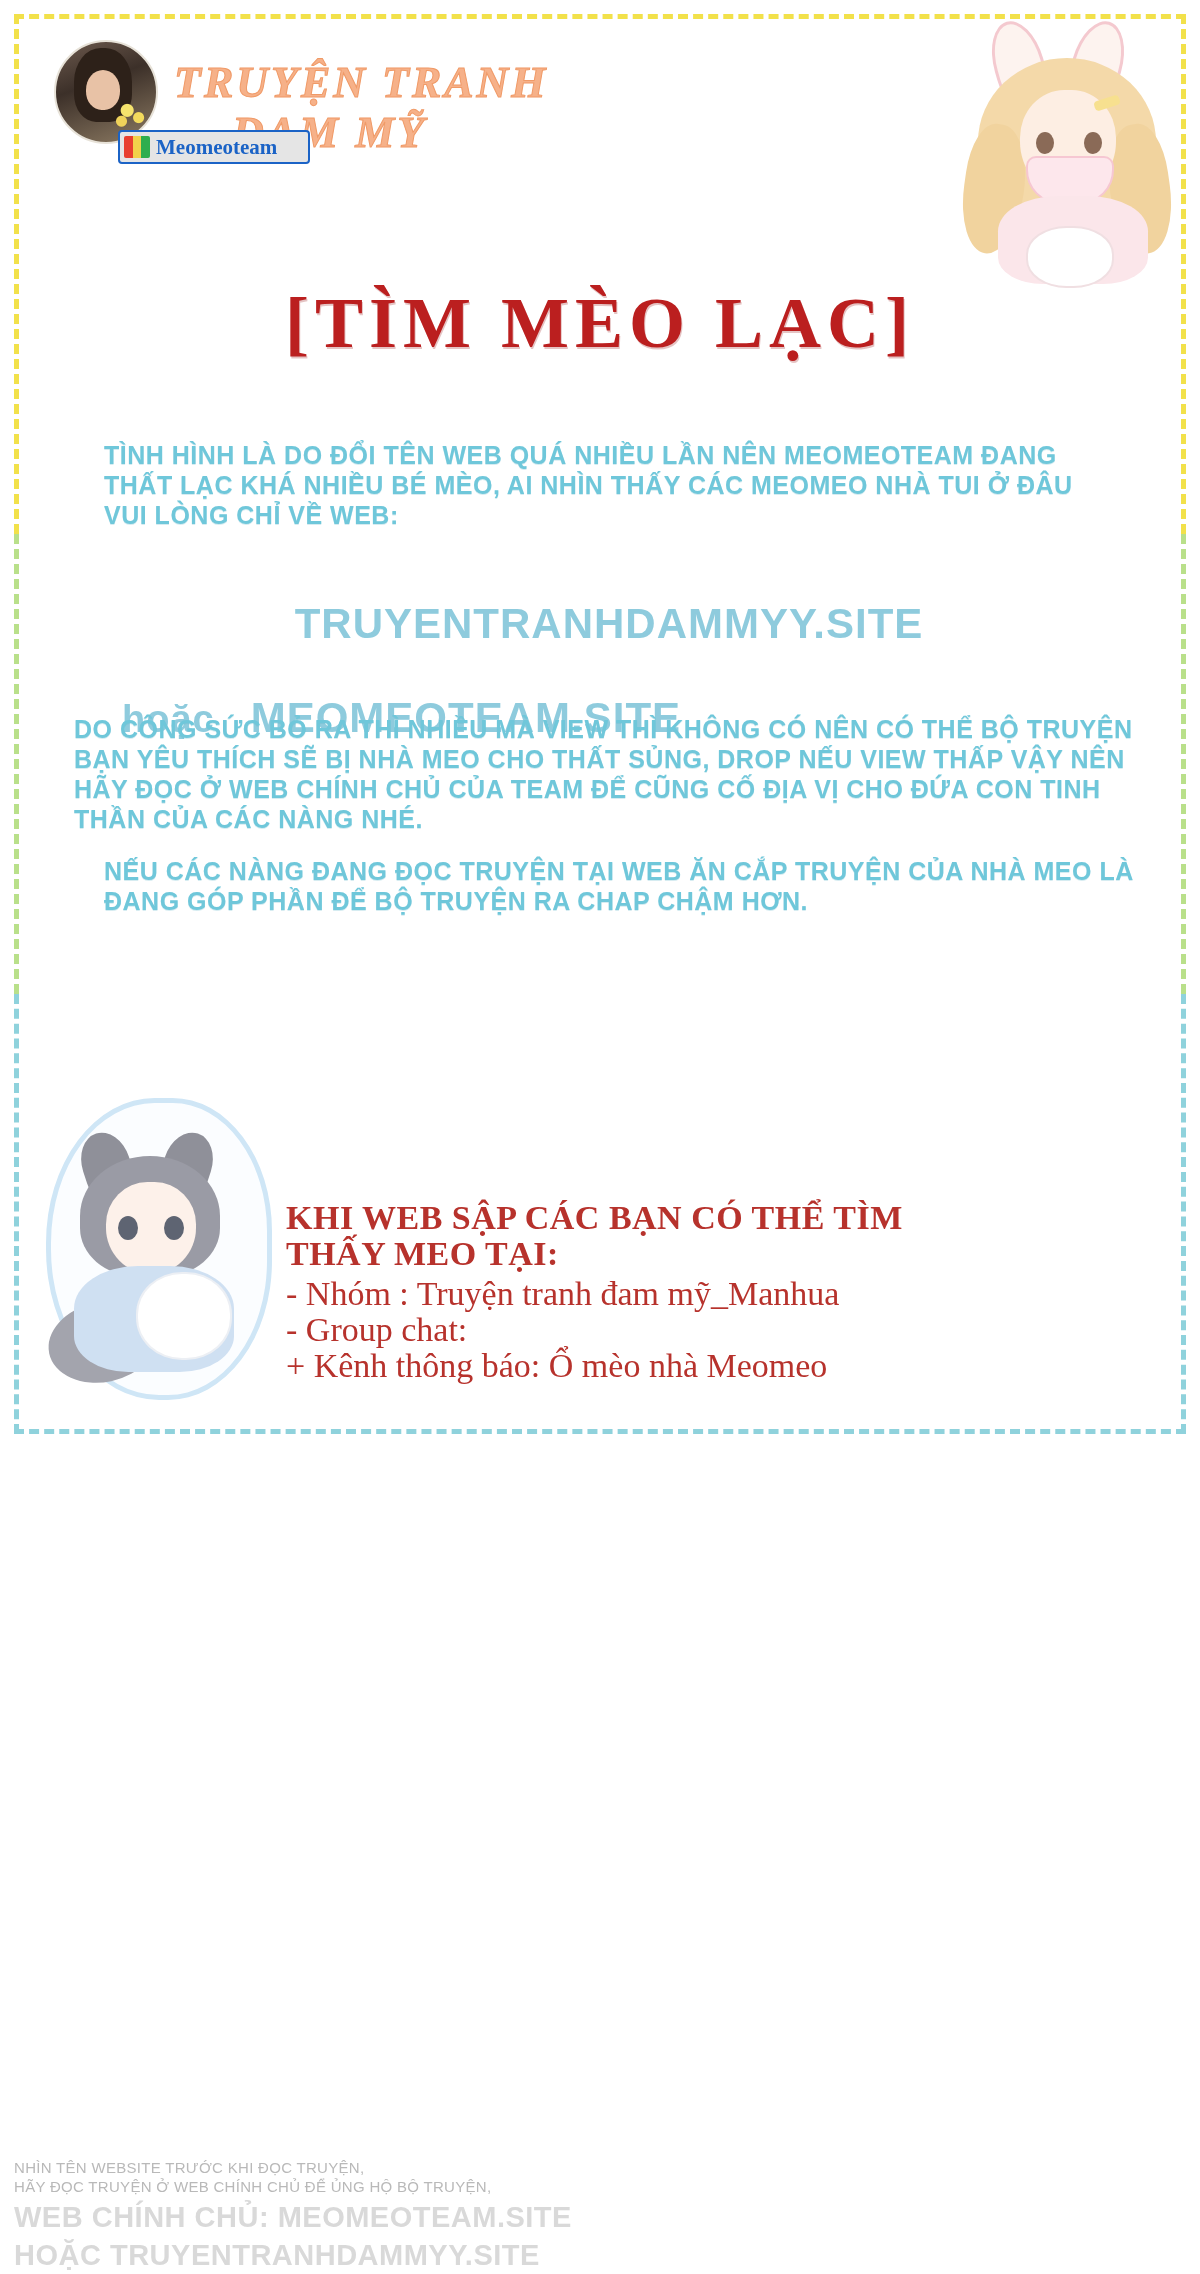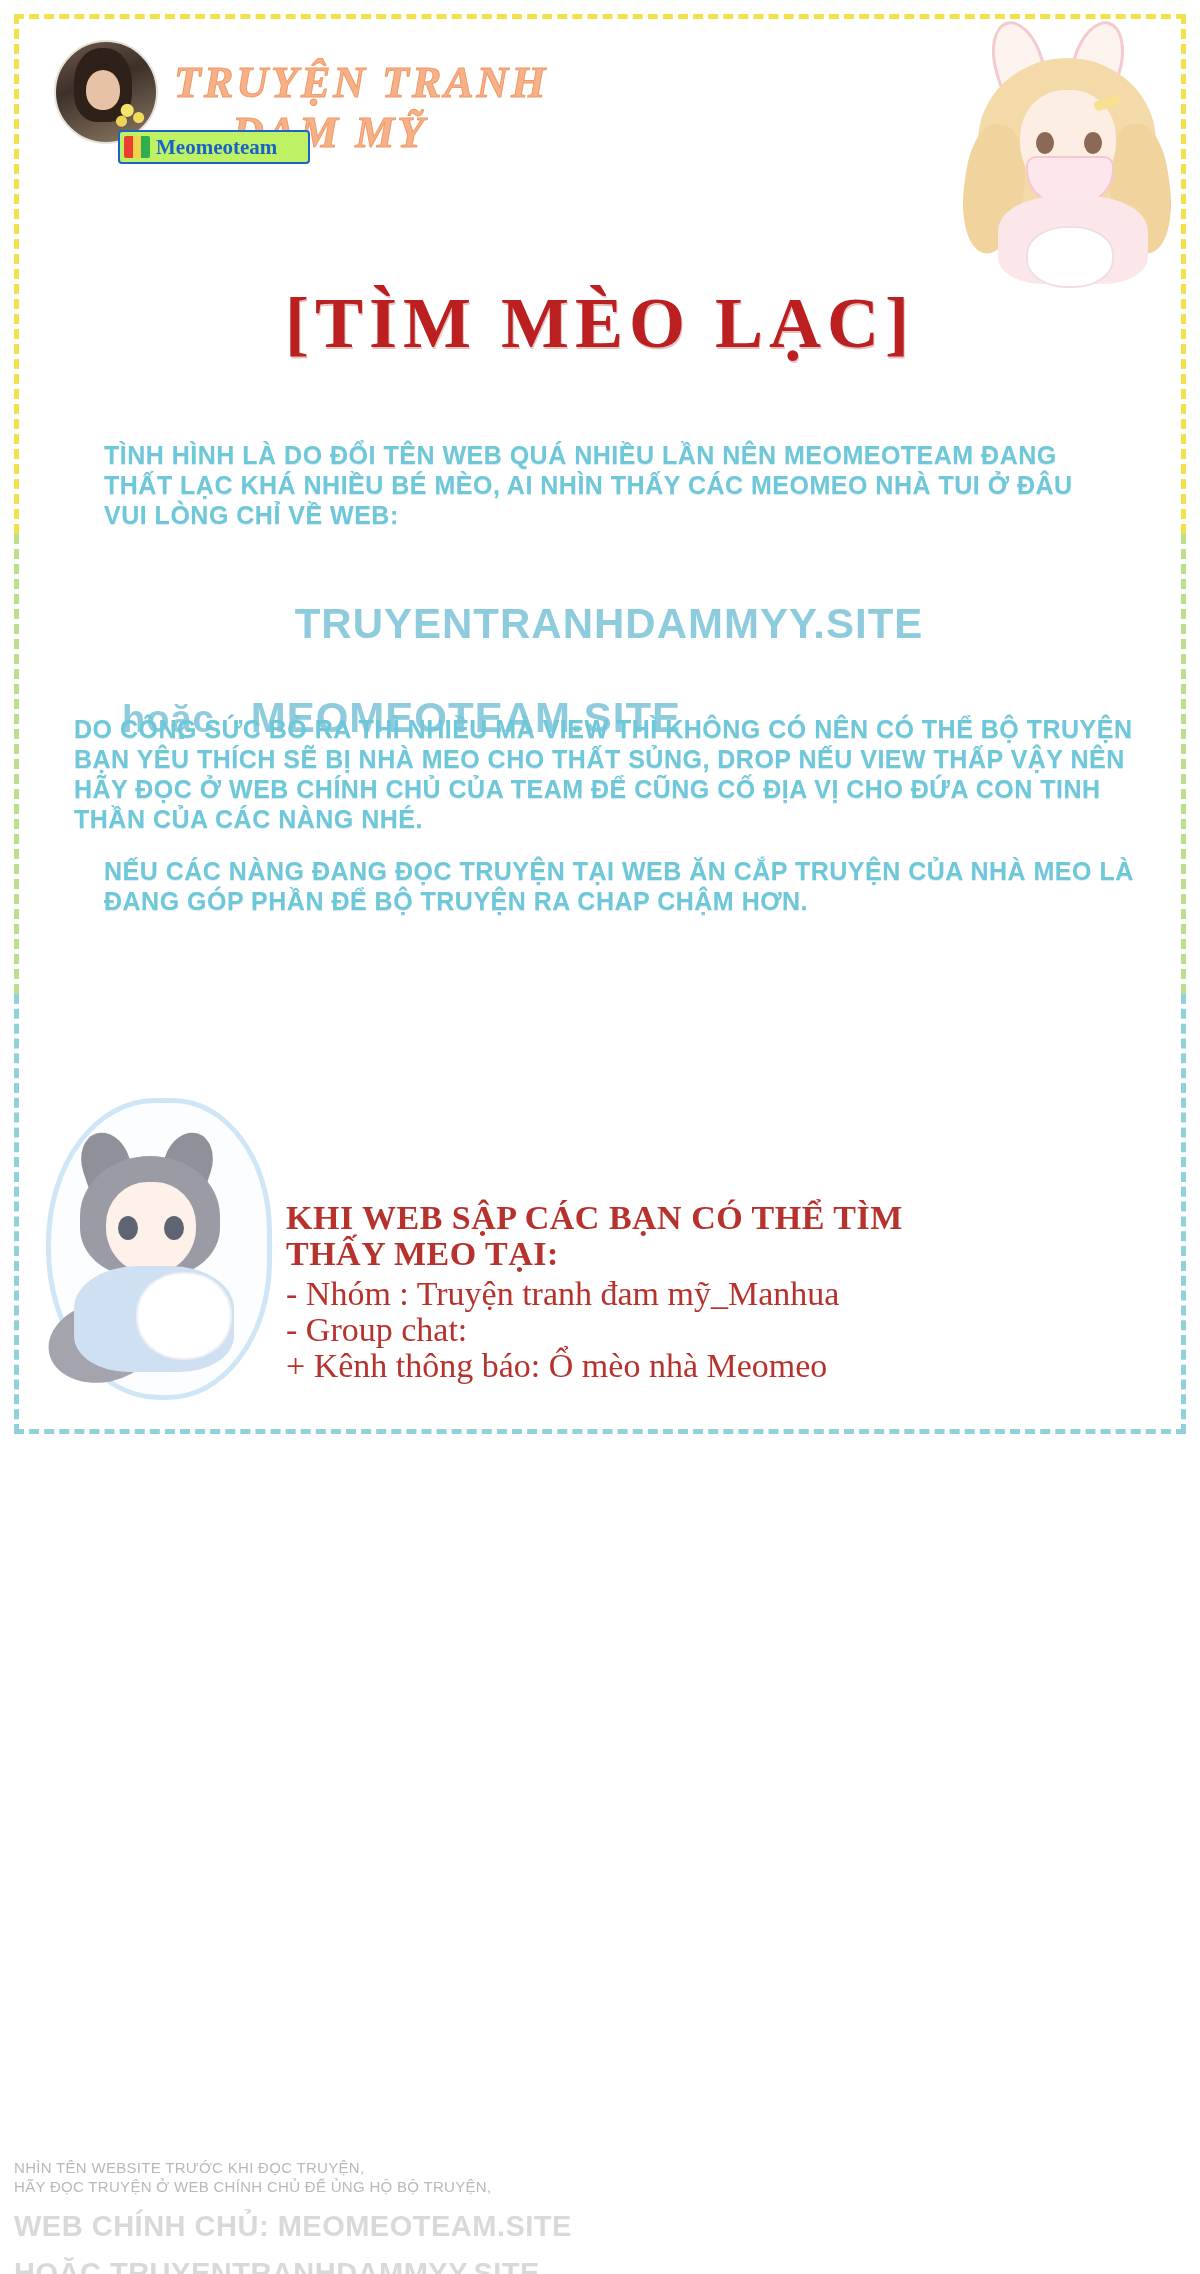--- a/index.html
+++ b/index.html
@@ -102,21 +102,21 @@
     background: radial-gradient(circle at 40% 40%, #f5e36d 0 6px, transparent 7px),
                 radial-gradient(circle at 70% 60%, #f3da5c 0 5px, transparent 6px),
                 radial-gradient(circle at 25% 70%, #efd25a 0 5px, transparent 6px);
   }
   .brand-chip {
     position: absolute;
     left: 78px;
     top: 96px;
     width: 192px;
     height: 34px;
-    background: #bef264;
+    background: #e5e5e5;
     border: 2px solid #1b63c6;
     border-radius: 4px;
     display: flex;
     align-items: center;
     gap: 6px;
     padding-left: 4px;
     box-sizing: border-box;
   }
   .brand-chip .chip-flag {
     width: 26px;
@@ -410,21 +410,21 @@
     letter-spacing: 0.3px;
   }
   .footer .big {
     color: #d9d9d9;
     font-family: "Liberation Sans Narrow", "Liberation Sans", sans-serif;
     font-weight: bold;
     font-size: 29px;
     line-height: 34px;
     text-transform: uppercase;
     letter-spacing: 0.5px;
-    margin-top: 13px;
+    margin-top: 4px;
   }
 </style>
 </head>
 <body>
 
 <div class="page-frame">
   <div class="dash-edge dash-top"></div>
   <div class="dash-edge dash-left-top"></div>
   <div class="dash-edge dash-right-top"></div>
   <div class="dash-edge dash-left-mid"></div>

